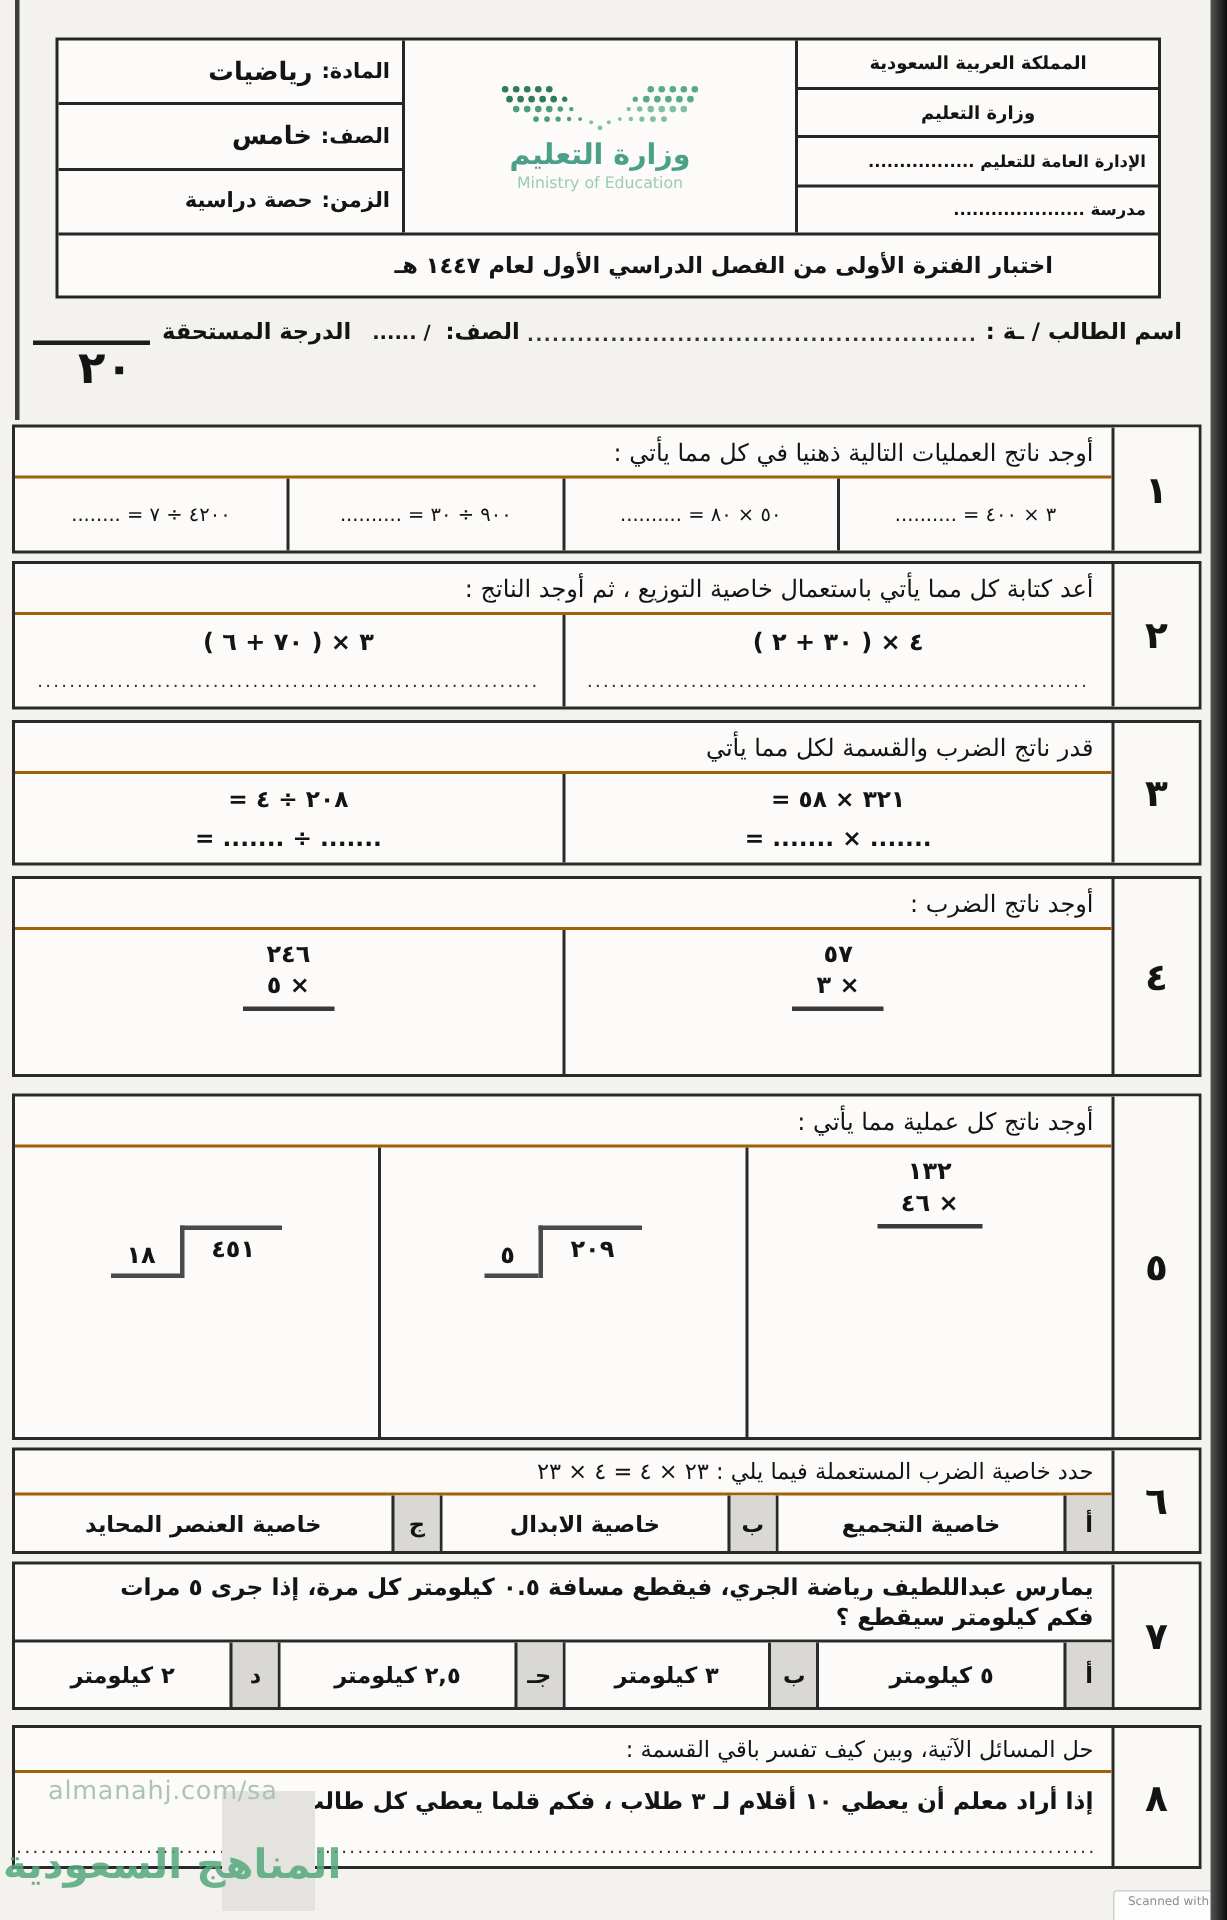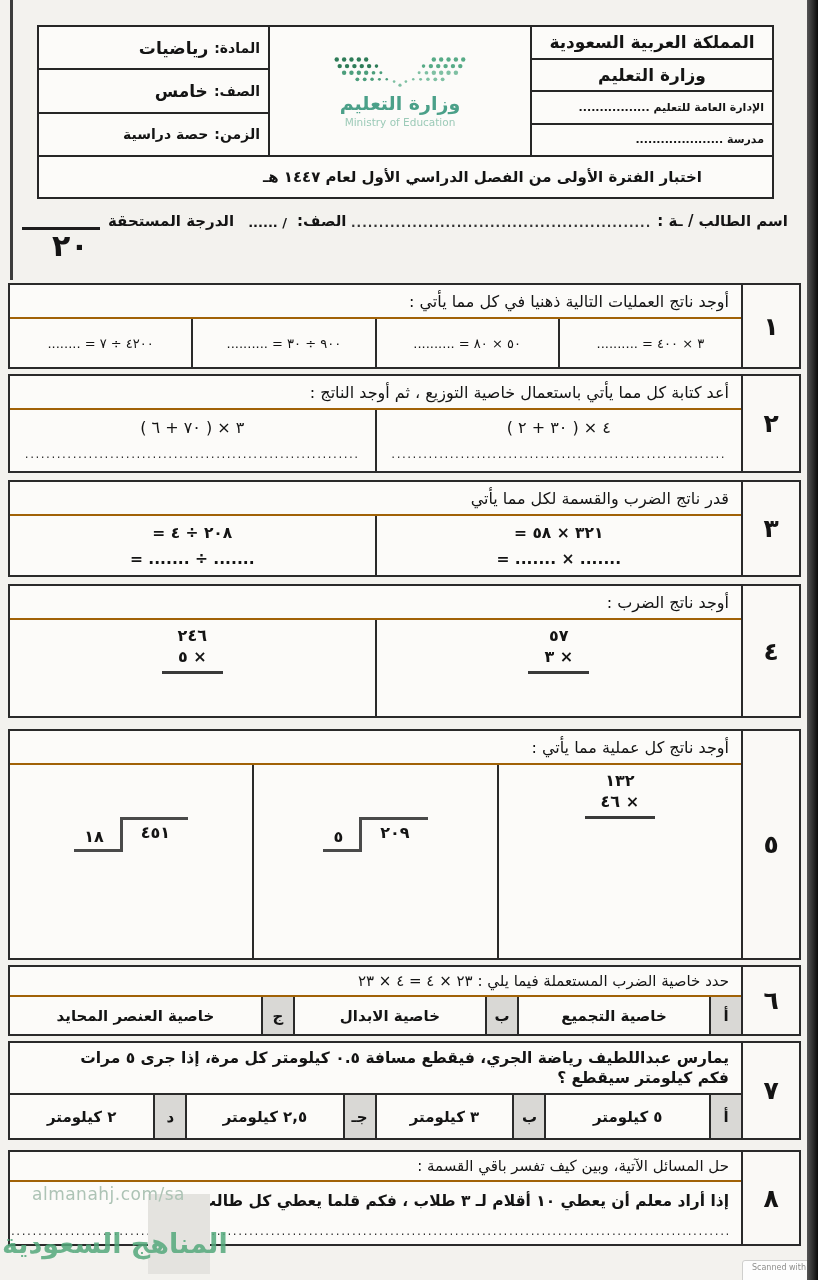--- a/index.html
+++ b/index.html
@@ -13,21 +13,21 @@
                border:1px solid #cfcfcd;border-radius:3px;font-size:8px;color:#8e8e8c;
                text-align:center;line-height:14px;direction:ltr;}
   
   .hdr{position:absolute;left:37px;top:25px;width:733px;border:2.5px solid #262626;background:#fcfbf9;}
   .hdr-cols{display:flex;height:128px;}
   .hcol{display:flex;flex-direction:column;}
   .hcol-right{width:240px;border-left:2px solid #262626;}
   .hcol-center{width:260px;border-left:2px solid #262626;align-items:center;justify-content:center;}
   .hcol-left{flex:1;}
   .hrow{flex:1;display:flex;align-items:center;justify-content:center;
-        border-bottom:2px solid #262626;font-weight:bold;font-size:17px;padding:0 8px;white-space:nowrap;}
+        border-bottom:2px solid #262626;font-weight:bold;font-size:12px;padding:0 8px;white-space:nowrap;}
   .hrow:last-child{border-bottom:none;}
   .hrow.dotted{justify-content:flex-start;font-size:11px;padding-left:11px;}
   .hcol-left .hrow{justify-content:flex-start;font-size:14px;}
   .hcol-left .hrow b{font-size:17px;margin-right:6px;}
   .hdr-exam{border-top:2.5px solid #262626;height:40px;display:flex;align-items:center;
             font-weight:bold;font-size:15px;padding-right:70px;}
   .logo{display:flex;flex-direction:column;align-items:center;line-height:1.1;}
   .logo-ar{font-size:19px;font-weight:bold;color:#4ba089;margin-top:2px;}
   .logo-en{font-size:10.5px;color:#9ccab8;margin-top:3px;}
   
@@ -45,21 +45,21 @@
         font-size:25px;font-weight:bold;background:#faf9f6;}
   .qcontent{flex:1;display:flex;flex-direction:column;min-width:0;}
   .qtitle{border-bottom:2px solid #a16207;font-weight:normal;font-size:16px;padding:7px 12px 6px;}
   .qtitle2{font-weight:bold;font-size:15.5px;padding:6px 12px 2px;}
   .qtitle2.second{padding-top:0;padding-bottom:6px;border-bottom:2px solid #2a2a2a;}
   .qcells{flex:1;display:flex;min-height:0;}
   .qcell{flex:1;border-left:2px solid #2a2a2a;display:flex;flex-direction:column;
          align-items:center;justify-content:center;min-width:0;}
   .qcell:last-child{border-left:none;}
   .eq{font-weight:normal;font-size:13px;white-space:nowrap;}
-  .expr{font-weight:normal;font-size:16px;margin-top:4px;}
+  .expr{font-weight:bold;font-size:16px;margin-top:4px;}
   .dots{font-size:12px;letter-spacing:1.5px;color:#2f2f2f;margin:10px 0 6px;white-space:nowrap;overflow:hidden;max-width:95%;}
   .twolines .line{font-weight:bold;font-size:15.5px;margin:4px 0;text-align:right;}
   
   .vmul{display:flex;flex-direction:column;align-items:center;font-weight:bold;font-size:16px;}
   .vm-top{padding:6px 6px 2px;}
   .vm-op{border-bottom:3px solid #3a3a3a;padding:0 16px 5px;}
   .cell-top{justify-content:flex-start;}
   
   .ldiv{display:inline-flex;direction:ltr;align-items:stretch;font-weight:bold;font-size:16px;margin-top:52px;text-align:right;}
   .ldiv .dvs{align-self:flex-end;border-bottom:3px solid #4a4a4a;padding:6px 16px 3px 10px;}

